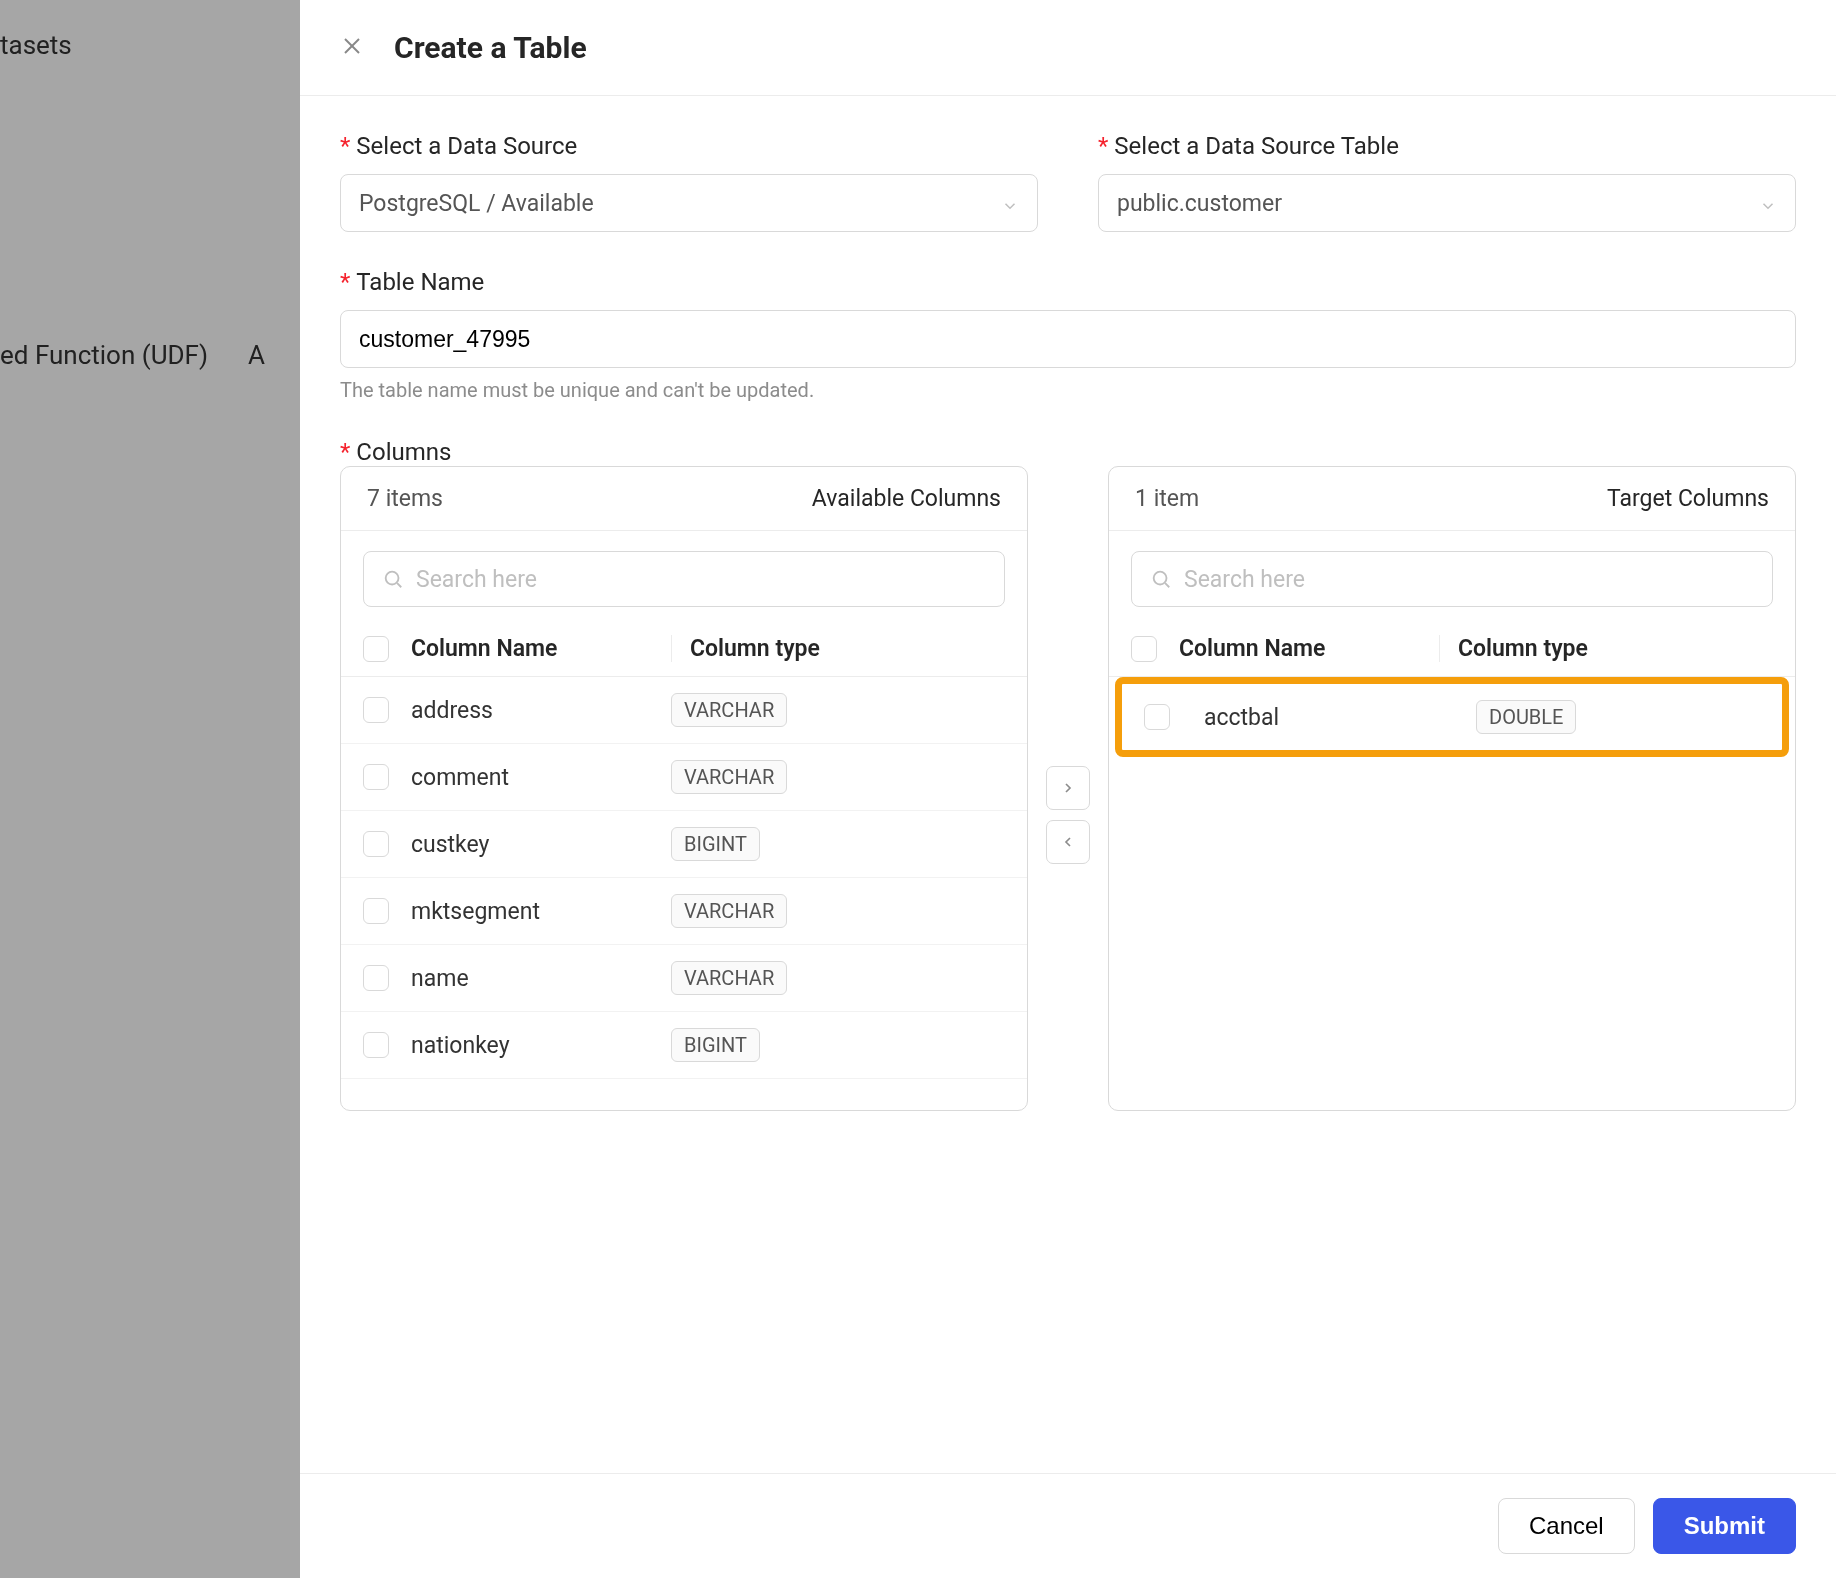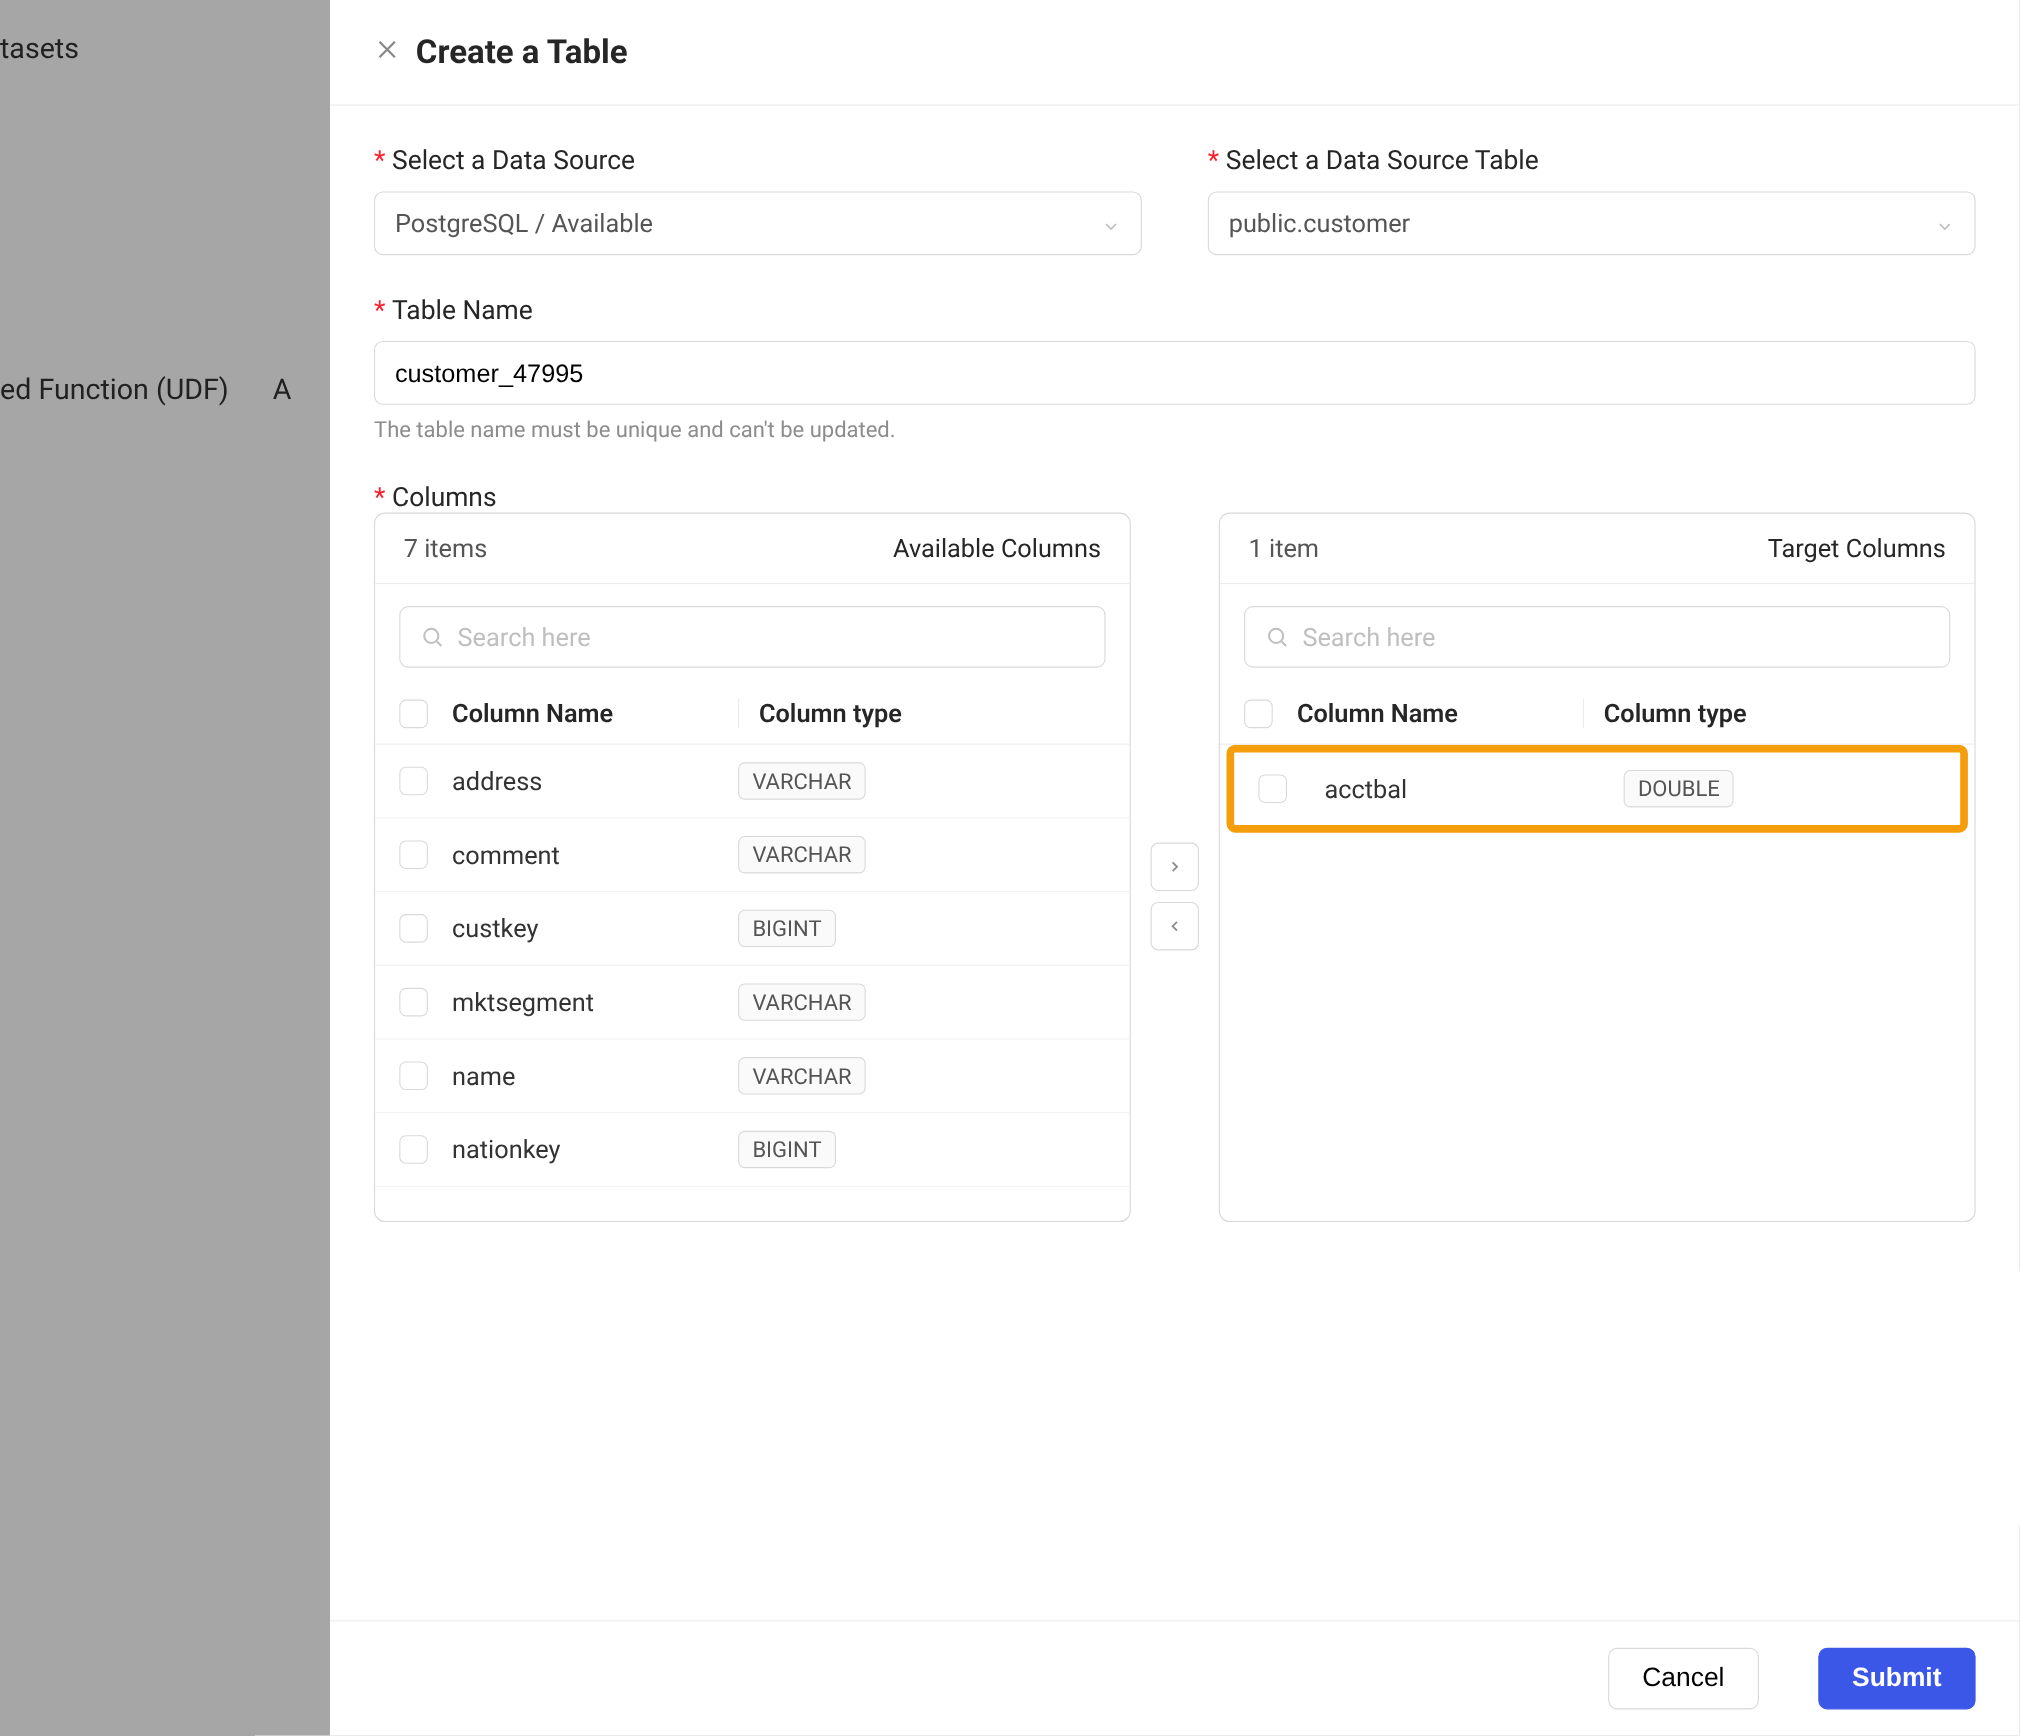--- a/index.html
+++ b/index.html
@@ -35,21 +35,21 @@
       bottom: 0;
       background: #fff;
       display: flex;
       flex-direction: column;
     }
     .modal-header {
       display: flex;
       align-items: center;
       padding: 30px 40px;
       border-bottom: 1px solid #ececec;
-      gap: 14px;
+      gap: 30px;
     }
     .close-x {
       font-size: 30px;
       color: #888;
       cursor: pointer;
       font-weight: 300;
       line-height: 1;
     }
     .modal-title {
       font-size: 30px;
@@ -205,21 +205,20 @@
     .btn {
       height: 56px;
       padding: 16px 30px;
       border-radius: 8px;
       font-size: 24px;
       cursor: pointer;
       display: inline-flex;
       align-items: center;
       border: 1px solid #d9d9d9;
       background: #fff;
-      margin-left: 36px;
     }
     .btn-primary {
       background: #3a57e8;
       border-color: #3a57e8;
       color: #ffffff;
       font-weight: 700;
     }
     .text-input input {
       border:none; outline:none; width:100%; font-size:23px; background:transparent;
     }

